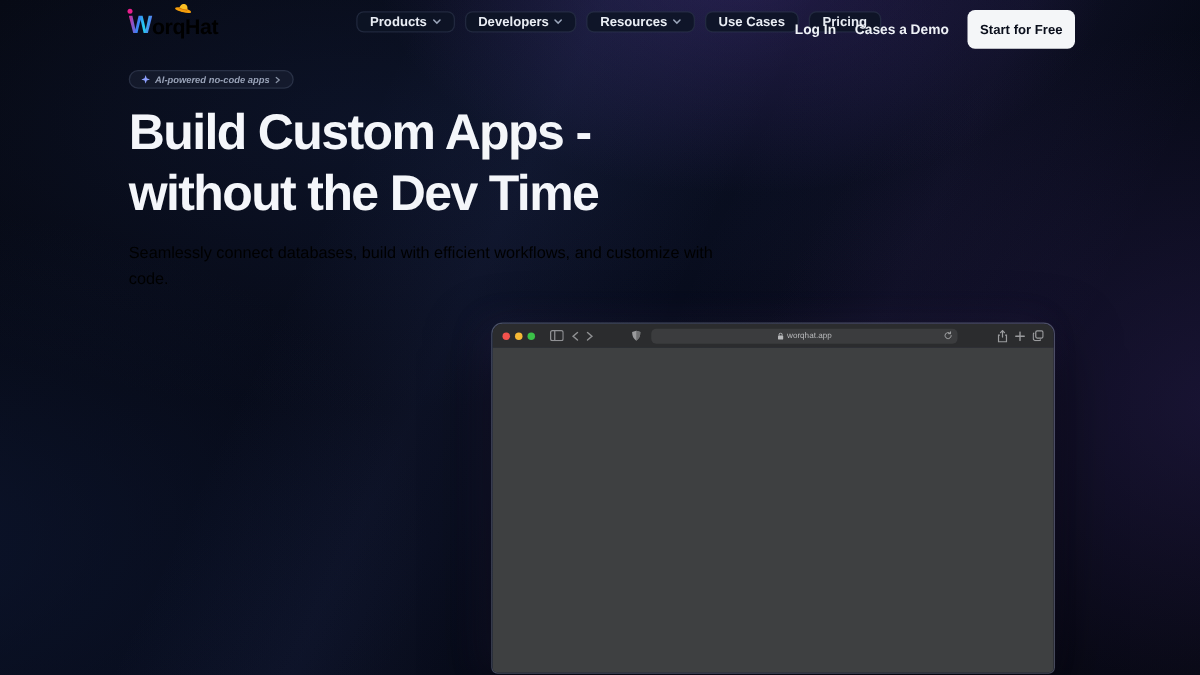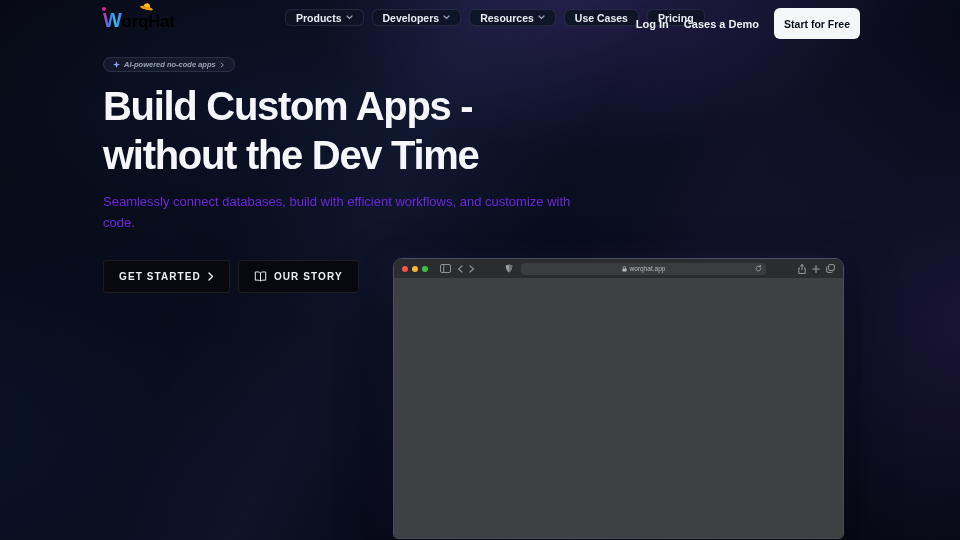--- a/index.html
+++ b/index.html
@@ -53,21 +53,21 @@
   .hero { position:absolute; left:103px; top:54px; width:470px; z-index:4; }
   .badge {
     display:inline-flex; align-items:center; gap:4px; height:15px; padding:0 9px;
     background:rgba(26,34,52,0.6); border:1px solid rgba(140,155,190,0.18);
     border-radius:8px; color:#99a3b8; font-size:7.5px; font-weight:600; cursor:pointer;font-style:italic;
   }
   .hero h1 {
     margin-top:10px; font-size:40px; line-height:49px; font-weight:600;
     letter-spacing:-1.3px; color:#f4f6fa;
   }
-  .hero .sub { margin-top:11px; font-size:13px; line-height:21px; color:#6d28d9; }
+  .hero .sub { margin-top:11px; font-size:13px; line-height:21px; color:#000000; }
   .hero-buttons { display:flex; gap:8px; margin-top:27px; }
   .btn-dark {
     display:flex; align-items:center; justify-content:center; gap:7px;
     height:33px; padding:0 15px; background:#08090f;
     border:1px solid rgba(255,255,255,0.08); border-radius:4px;
     color:#eceff4; font-size:10px; font-weight:700; letter-spacing:1.1px; cursor:pointer;
   }
 
   
   .browser {
@@ -169,39 +169,20 @@
 
   <h1>
     <span>Build Custom Apps -</span><br>
     <span>without the Dev Time</span>
   </h1>
 
   <div class="sub">
     <span>Seamlessly connect databases, build with efficient workflows, and customize with code.</span><br>
   </div>
 
-  <div class="hero-buttons">
-    <button class="btn-dark">
-      <span>GET STARTED</span>
-      <span>
-        <svg width="6" height="9" viewBox="0 0 6 9">
-            <path d="M1 1l3.5 3.5L1 8" stroke="#eceff4" stroke-width="1.4" fill="none" stroke-linecap="round" stroke-linejoin="round"></path>
-          </svg>
-      </span>
-    </button>
-    <button class="btn-dark">
-      <span>
-        <svg width="13" height="11" viewBox="0 0 13 11">
-          <path d="M6.5 1.8C5.4 0.9 3.4 0.8 1.3 1v8.2c2.1-.2 4.1-.1 5.2.8 1.1-.9 3.1-1 5.2-.8V1c-2.1-.2-4.1-.1-5.2.8z" fill="none" stroke="#eceff4" stroke-width="1" stroke-linejoin="round"></path>
-          <path d="M6.5 1.8v8.2" stroke="#eceff4" stroke-width="1"></path>
-        </svg>
-      </span>
-      <span>OUR STORY</span>
-    </button>
-  </div>
 </div>
 
 <div class="browser">
   <div class="toolbar">
     <div class="lights">
       <span class="light" style="background:#f4524d"></span>
       <span class="light" style="background:#f5b935"></span>
       <span class="light" style="background:#3bc148"></span>
     </div>
     <span class="tb-icon">

